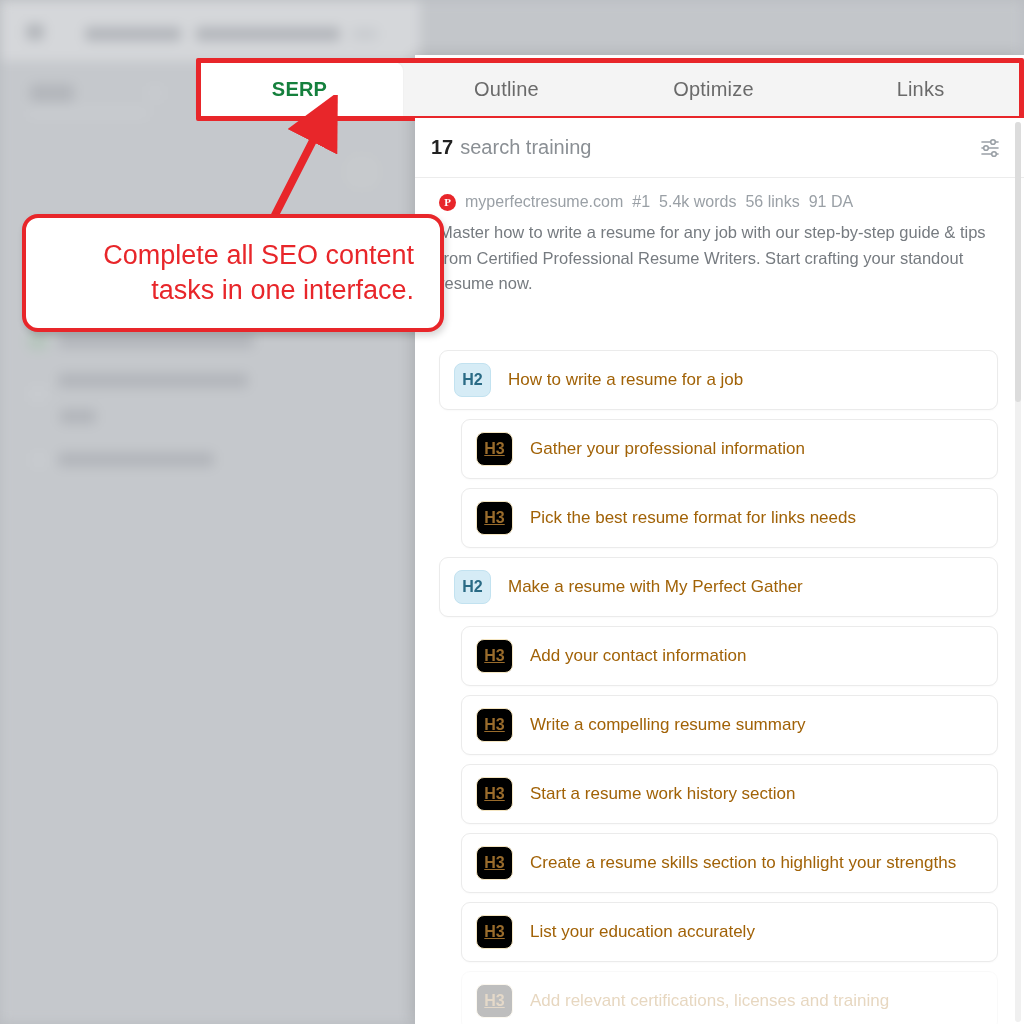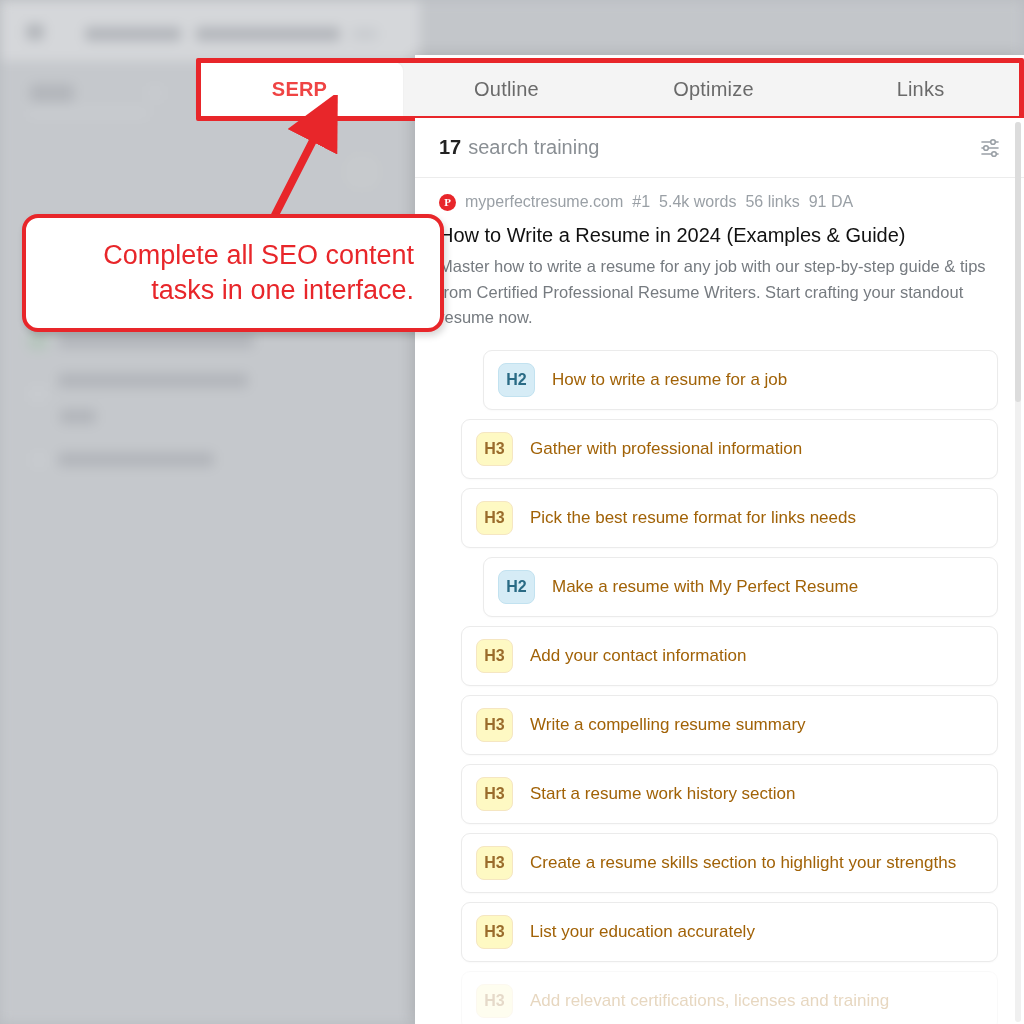--- a/index.html
+++ b/index.html
@@ -45,38 +45,38 @@
     background:#f4f4f4;
     border-bottom:1px solid #e3e3e3;
     display:flex; align-items:stretch;
   }
   .tab{
     flex:1 1 0; display:flex; align-items:center; justify-content:center;
     font-size:20px; color:#6a6a6a; letter-spacing:.2px;
     cursor:pointer; background:transparent; position:relative;
   }
   .tab.active{
-    background:#ffffff; color:#ef4444; font-weight:bold;
+    background:#ffffff; color:#15803d; font-weight:bold;
     border-top-left-radius:9px; border-top-right-radius:9px;
     box-shadow:0 -1px 2px rgba(0,0,0,.05);
   }
 
   
   #tab-highlight{
     position:absolute; left:196px; top:58px; width:828px; height:63px;
     border:5px solid #e8262a; border-radius:2px;
     pointer-events:none;
   }
 
   
   #results-header{
     position:absolute; left:415px; top:118px; width:609px; height:60px;
     background:#fff;
     display:flex; align-items:center;
-    padding:0 22px 0 24px;
+    padding:0 22px 0 16px;
     border-bottom:1px solid #ececec;
   }
   #results-header .count{ font-size:20px; font-weight:bold; color:#222; }
   #results-header .label{ font-size:20px; color:#8a8f94; margin-left:7px; }
   #results-header .spacer{ flex:1; }
   .sliders-icon{ width:24px; height:24px; display:block; cursor:pointer; }
 
   #result-block{
     position:absolute; left:415px; top:180px; width:609px;
     padding:10px 24px 0 24px;
@@ -102,30 +102,29 @@
   #cards{
     position:absolute; left:415px; top:350px; width:609px; bottom:0;
     padding:0 26px 0 24px;
   }
   .card{
     background:#fff; border:1px solid #ebebeb; border-radius:9px;
     height:60px; margin-bottom:9px;
     display:flex; align-items:center; padding-left:14px;
     box-shadow:0 1px 2px rgba(0,0,0,.025);
     cursor:pointer;
-    margin-left:44px;
   }
   .card.lvl3{ margin-left:22px; }
   .badge{
     width:37px; height:34px; border-radius:8px;
     display:flex; align-items:center; justify-content:center;
     font-size:16px; font-weight:bold; flex:0 0 auto;
   }
   .badge.h2{ background:#d6ecf6; color:#2a6b85; border:1px solid #c2e2f0; }
-  .badge.h3{ background:#fef9c3; color:#9a6c2c; border:1px solid #f5e6c2; }
+  .badge.h3{ background:#000000; color:#9a6c2c; border:1px solid #f5e6c2;text-decoration:underline; }
   .card-text{ font-size:17px; color:#a16207; margin-left:17px; }
 
   
   #fade{
     position:absolute; left:415px; bottom:0; width:609px; height:110px;
     background:linear-gradient(to bottom, rgba(255,255,255,0) 0%, #fff 72%);
     pointer-events:none;
   }
 
   
@@ -209,40 +208,39 @@
 
 <div id="result-block">
   <div class="meta-row">
     <span class="favicon">P</span>
     <span class="meta-item">myperfectresume.com</span>
     <span class="meta-item">#1</span>
     <span class="meta-item">5.4k words</span>
     <span class="meta-item">56 links</span>
     <span class="meta-item">91 DA</span>
   </div>
-  <div class="result-title">How to Write a Resume in 2024 (Examples &amp; Guide)</div>
   <div class="result-desc">Master how to write a resume for any job with our step-by-step guide &amp; tips from Certified Professional Resume Writers. Start crafting your standout resume now.</div>
 </div>
 
 <div id="cards">
     <div class="card">
       <span class="badge h2">H2</span>
       <span class="card-text">How to write a resume for a job</span>
     </div>
     <div class="card lvl3">
       <span class="badge h3">H3</span>
-      <span class="card-text">Gather with professional information</span>
+      <span class="card-text">Gather your professional information</span>
     </div>
     <div class="card lvl3">
       <span class="badge h3">H3</span>
       <span class="card-text">Pick the best resume format for links needs</span>
     </div>
     <div class="card">
       <span class="badge h2">H2</span>
-      <span class="card-text">Make a resume with My Perfect Resume</span>
+      <span class="card-text">Make a resume with My Perfect Gather</span>
     </div>
     <div class="card lvl3">
       <span class="badge h3">H3</span>
       <span class="card-text">Add your contact information</span>
     </div>
     <div class="card lvl3">
       <span class="badge h3">H3</span>
       <span class="card-text">Write a compelling resume summary</span>
     </div>
     <div class="card lvl3">

